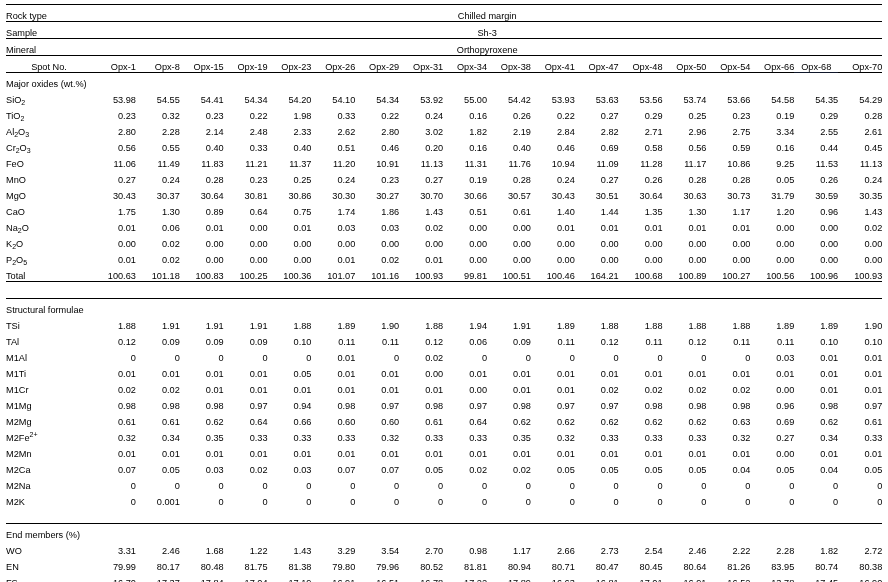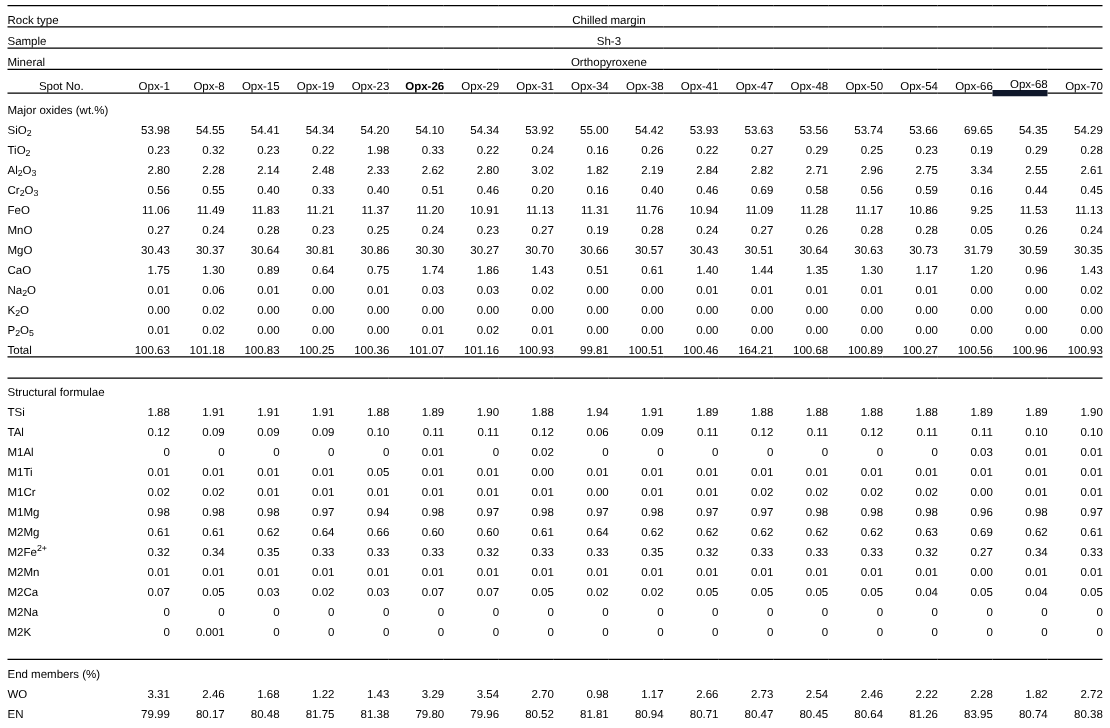--- a/index.html
+++ b/index.html
@@ -88,32 +88,32 @@
           <td class="lbl" style="border-bottom:1px solid #000;">Mineral</td>
           <td class="hdr-span" colspan="18" style="border-bottom:1px solid #000;">Orthopyroxene</td>
         </tr>
         <tr>
           <td class="lbl" style="border-bottom:1px solid #000;text-align:center;">Spot No.</td>
           <td class="num" style="border-bottom:1px solid #000;">Opx-1</td>
           <td class="num" style="border-bottom:1px solid #000;">Opx-8</td>
           <td class="num" style="border-bottom:1px solid #000;">Opx-15</td>
           <td class="num" style="border-bottom:1px solid #000;">Opx-19</td>
           <td class="num" style="border-bottom:1px solid #000;">Opx-23</td>
-          <td class="num" style="border-bottom:1px solid #000;font-weight:bold;">Opx-26</td>
+          <td class="num" style="border-bottom:1px solid #000;">Opx-26</td>
           <td class="num" style="border-bottom:1px solid #000;">Opx-29</td>
           <td class="num" style="border-bottom:1px solid #000;">Opx-31</td>
           <td class="num" style="border-bottom:1px solid #000;">Opx-34</td>
           <td class="num" style="border-bottom:1px solid #000;">Opx-38</td>
           <td class="num" style="border-bottom:1px solid #000;">Opx-41</td>
           <td class="num" style="border-bottom:1px solid #000;">Opx-47</td>
           <td class="num" style="border-bottom:1px solid #000;">Opx-48</td>
           <td class="num" style="border-bottom:1px solid #000;">Opx-50</td>
           <td class="num" style="border-bottom:1px solid #000;">Opx-54</td>
           <td class="num" style="border-bottom:1px solid #000;">Opx-66</td>
-          <td class="num" style="border-bottom:5px solid #0f172a;">Opx-68</td>
+          <td class="num" style="border-bottom:1px solid #0f172a;text-align:center;">Opx-68</td>
           <td class="num" style="border-bottom:1px solid #000;">Opx-70</td>
         </tr>
         <tr>
           <td class="section" colspan="19">Major oxides (wt.%)</td>
         </tr>
         <tr>
           <td class="lbl">SiO<sub>2</sub></td>
           <td class="num">53.98</td>
           <td class="num">54.55</td>
           <td class="num">54.41</td>
@@ -122,21 +122,21 @@
           <td class="num">54.10</td>
           <td class="num">54.34</td>
           <td class="num">53.92</td>
           <td class="num">55.00</td>
           <td class="num">54.42</td>
           <td class="num">53.93</td>
           <td class="num">53.63</td>
           <td class="num">53.56</td>
           <td class="num">53.74</td>
           <td class="num">53.66</td>
-          <td class="num">69.65</td>
+          <td class="num">54.58</td>
           <td class="num">54.35</td>
           <td class="num">54.29</td>
         </tr>
         <tr>
           <td class="lbl">TiO<sub>2</sub></td>
           <td class="num">0.23</td>
           <td class="num">0.32</td>
           <td class="num">0.23</td>
           <td class="num">0.22</td>
           <td class="num">1.98</td>

